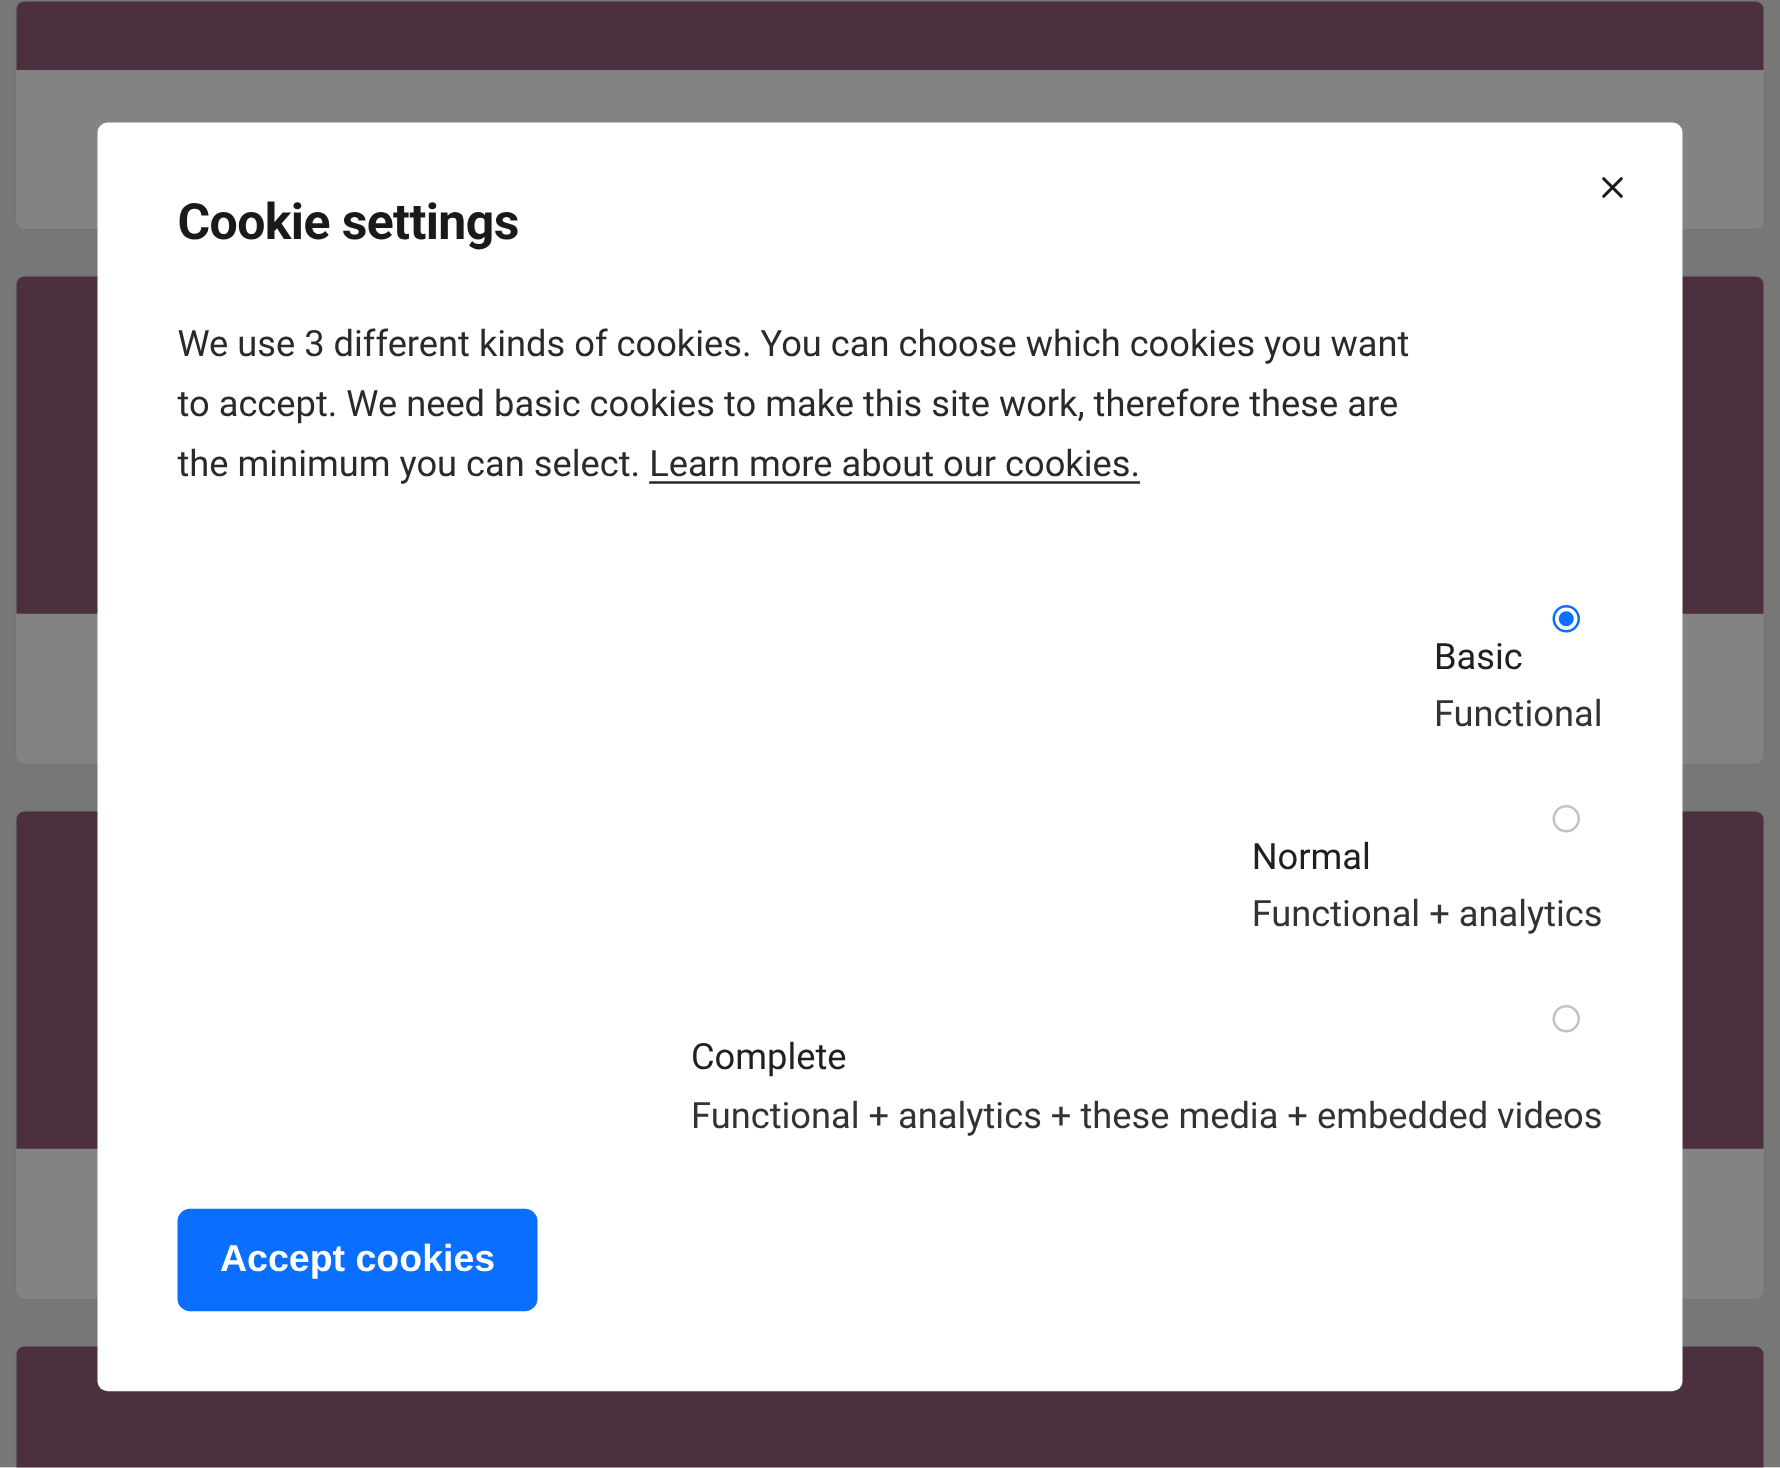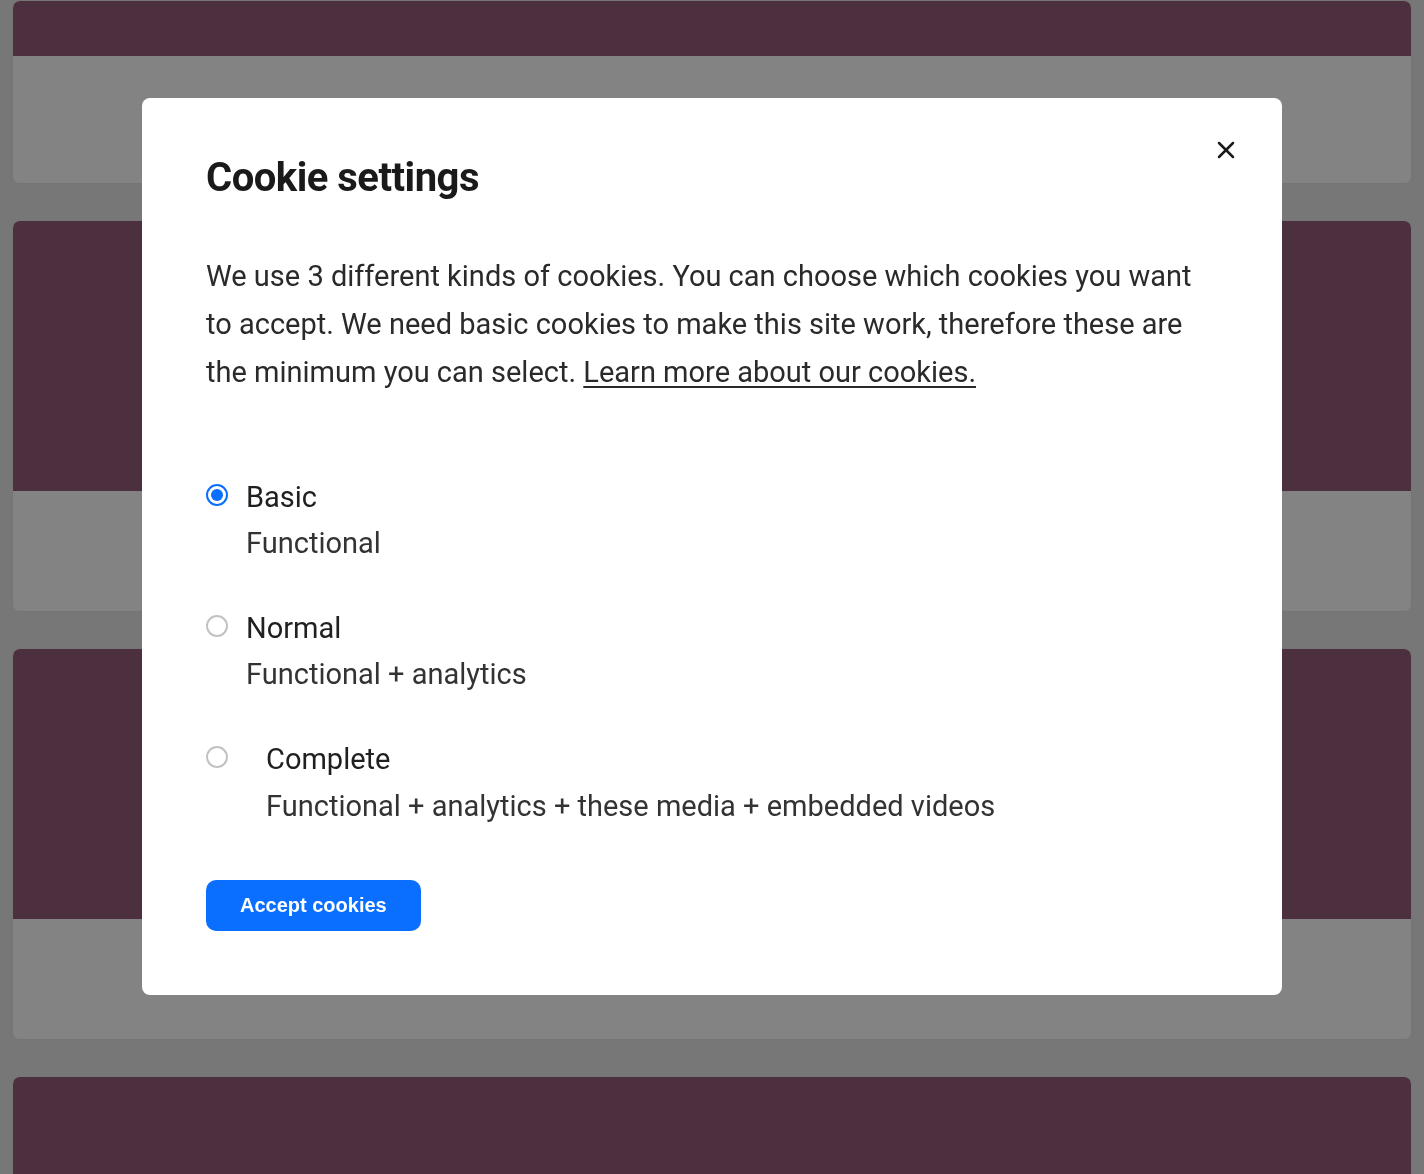--- a/index.html
+++ b/index.html
@@ -47,21 +47,21 @@
     .overlay {
       position: absolute;
       inset: 0;
       background: rgba(30,30,30,0.55);
       display: flex;
       align-items: flex-start;
       justify-content: center;
       padding-top: 98px;
     }
     .modal {
-      width: 1140px;
+      width: 1268px;
       background: #fff;
       border-radius: 8px;
       position: relative;
       padding: 56px 64px 64px 64px;
     }
     .modal-title {
       font-size: 40px;
       font-weight: 700;
       color: #1a1a1a;
       letter-spacing: -0.5px;
@@ -96,23 +96,24 @@
     .learn-link {
       color: #2a2a2a;
       text-decoration: underline;
       text-underline-offset: 4px;
     }
     .options {
       margin-bottom: 54px;
     }
     .option {
       display: flex;
-      align-items: flex-start;
+      align-items: flex-end;
       margin-bottom: 44px;
       cursor: pointer;
+      flex-direction: column;
     }
     .radio {
       width: 22px;
       height: 22px;
       border-radius: 50%;
       border: 2px solid #c2c2c2;
       margin-right: 18px;
       margin-top: 7px;
       flex-shrink: 0;
       position: relative;
@@ -145,23 +146,23 @@
     .option-sub {
       font-size: 29px;
       color: #333;
       line-height: 1.4;
     }
     .accept-btn {
       background: #0a6fff;
       color: #fff;
       border: none;
       border-radius: 10px;
-      font-size: 20px;
+      font-size: 30px;
       font-weight: 600;
-      padding: 14px 34px;
+      padding: 24px 34px;
       cursor: pointer;
     }
   </style>
 </head>
 <body>
 
 <div class="bg-card-container">
   <div class="bg-card">
     <div class="bg-card-banner-short"></div>
     <div class="bg-card-body">
@@ -211,21 +212,21 @@
       </label>
 
       <label class="option">
         <span class="radio"></span>
         <span class="option-texts">
           <span class="option-label">Normal</span>
           <span class="option-sub">Functional + analytics</span>
         </span>
       </label>
 
-      <label class="option" style="margin-bottom:0;gap:20px;">
+      <label class="option" style="margin-bottom:0;">
         <span class="radio"></span>
         <span class="option-texts">
           <span class="option-label">Complete</span>
           <span class="option-sub">Functional + analytics + these media + embedded videos</span>
         </span>
       </label>
     </div>
 
     <button class="accept-btn">Accept cookies</button>
   </div>

